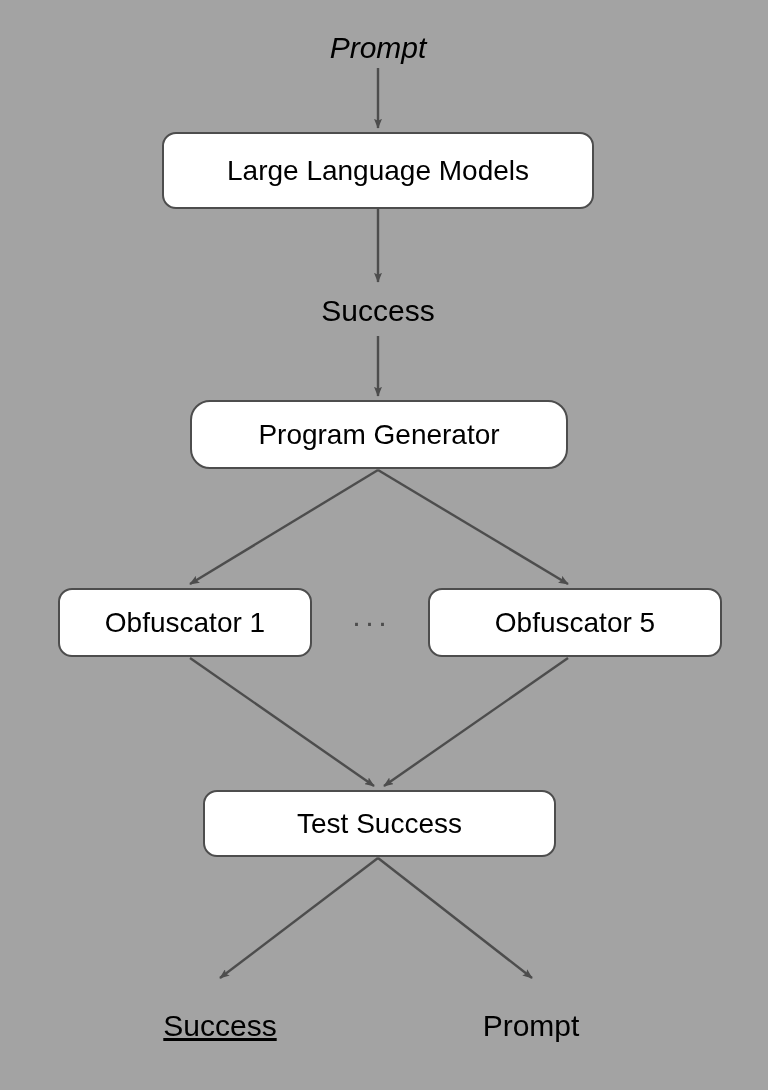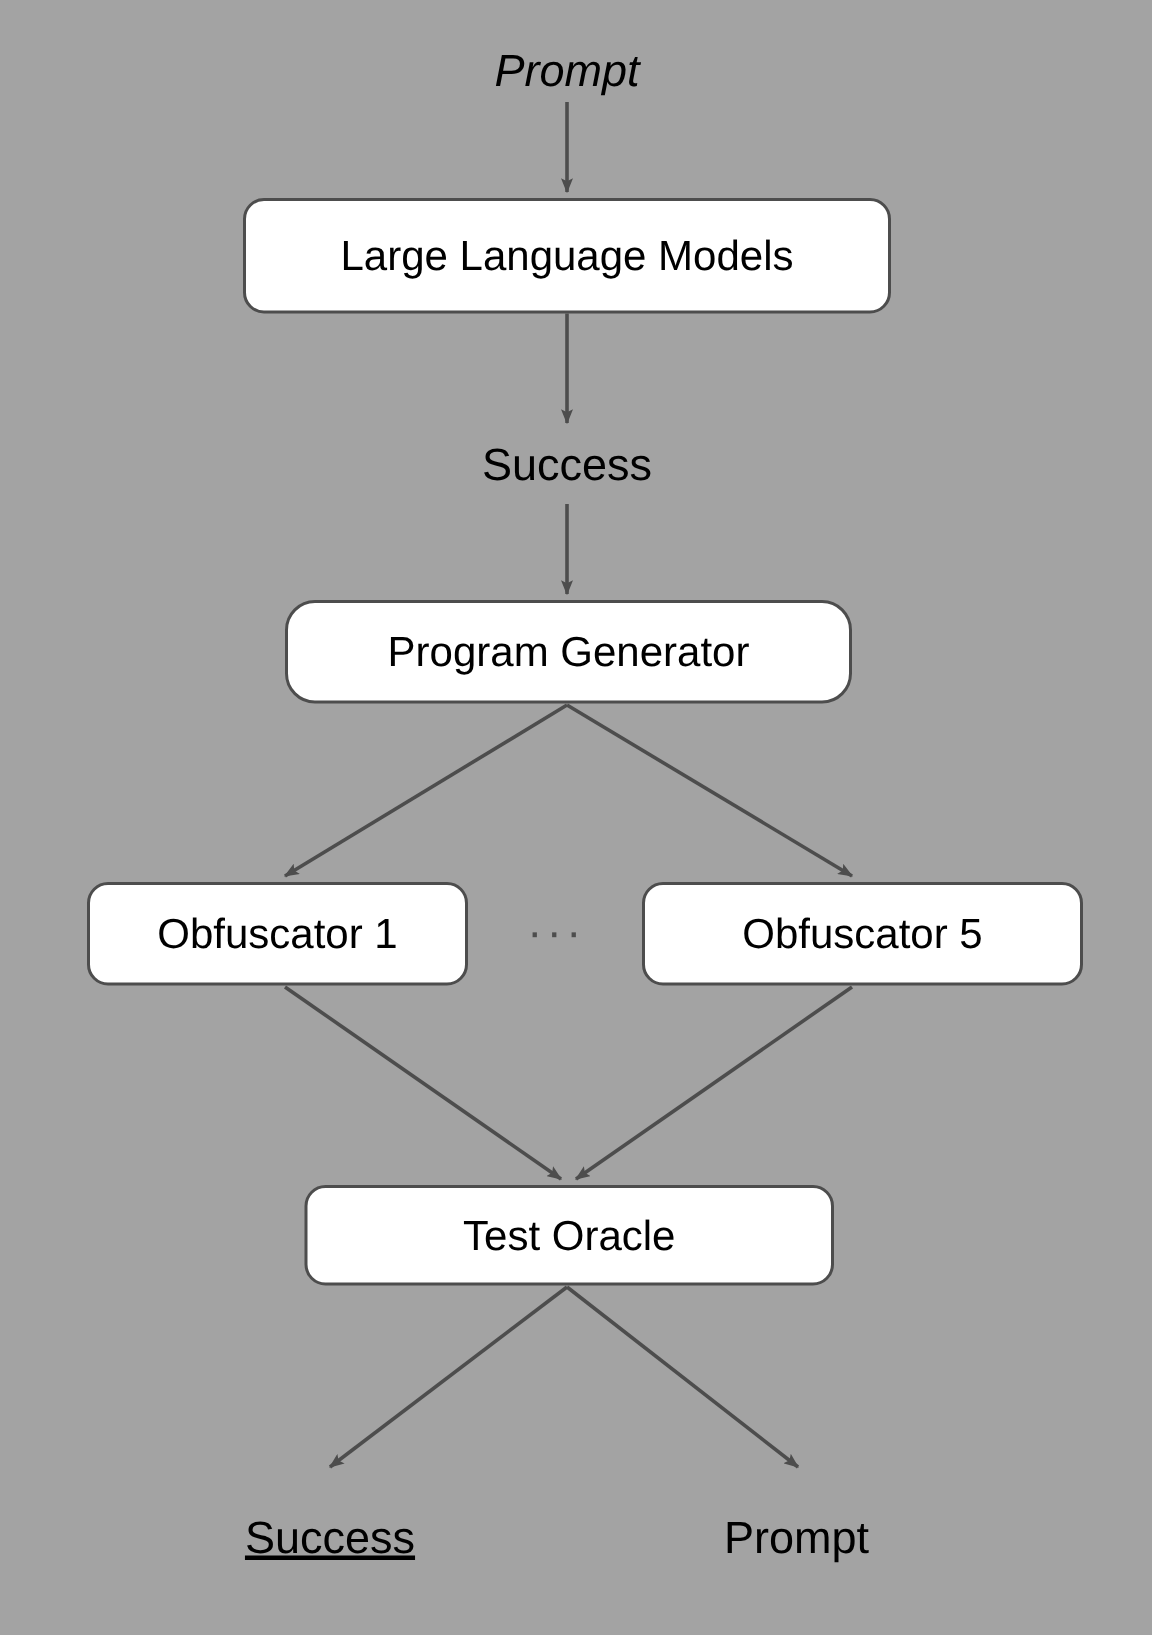--- a/index.html
+++ b/index.html
@@ -113,20 +113,20 @@
     <span class="node-label">Obfuscator 1</span>
   </div>
 
   <div class="ellipsis" style="left:371px; top:622px;">···</div>
 
   <div class="node" style="left:428px; top:588px; width:294px; height:69px;">
     <span class="node-label">Obfuscator 5</span>
   </div>
 
   <div class="node" style="left:203px; top:790px; width:353px; height:67px;">
-    <span class="node-label">Test Oracle</span>
+    <span class="node-label">Test Success</span>
   </div>
 
   <div class="free-label" style="left:220px; top:1026px;text-decoration:underline;">Success</div>
 
   <div class="free-label" style="left:531px; top:1026px;">Prompt</div>
 
 </div>
 
 </body></html>

